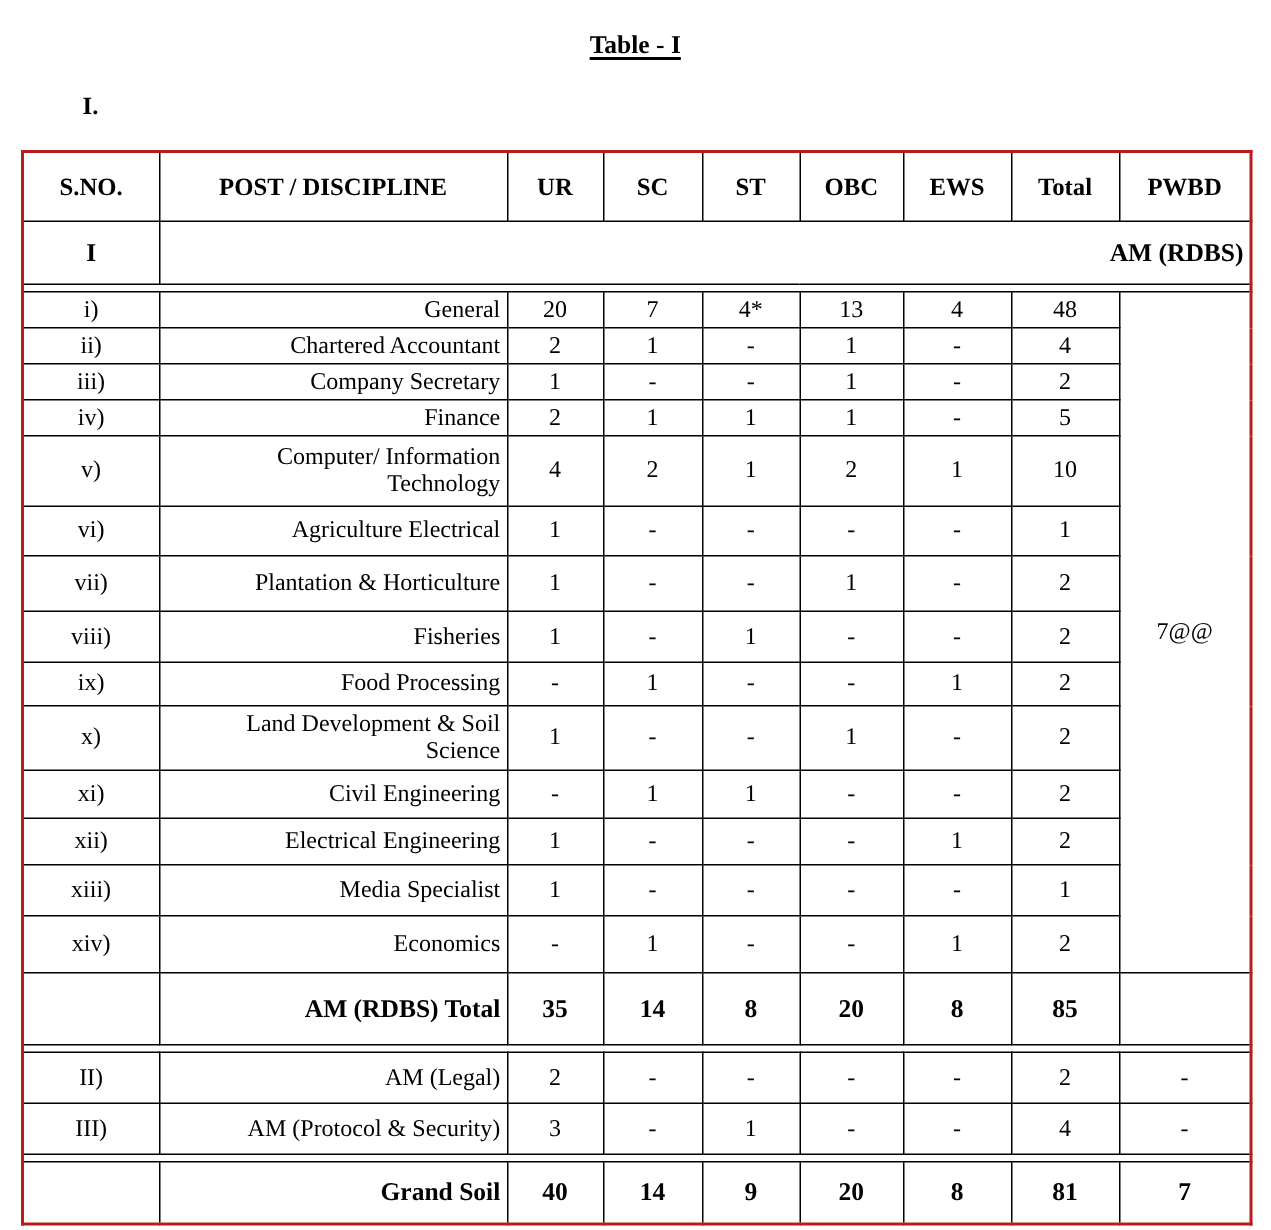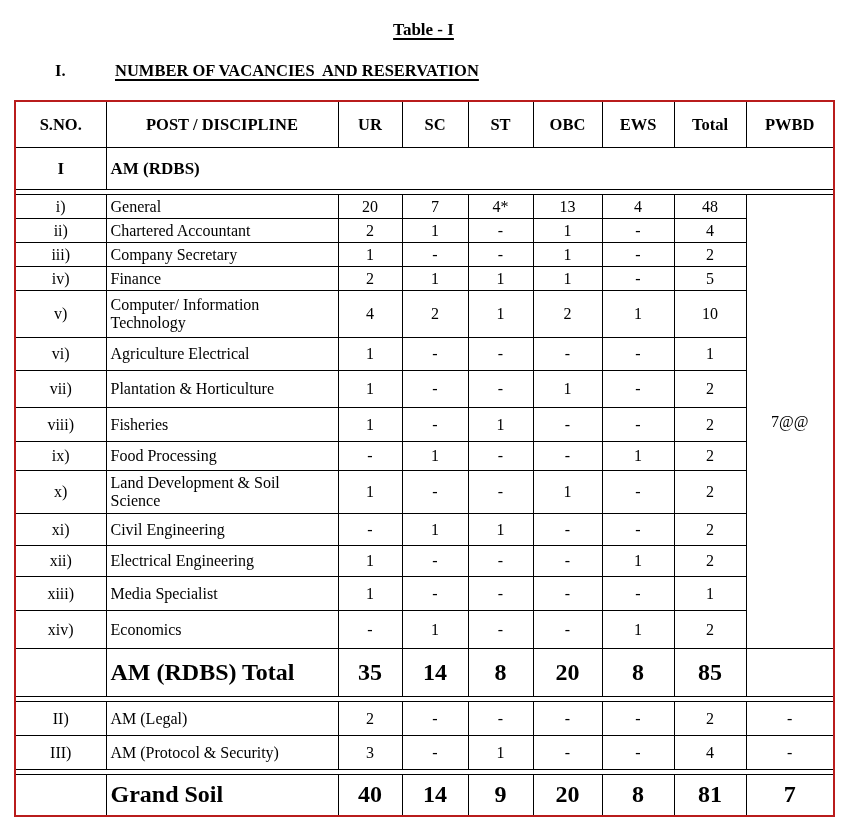--- a/index.html
+++ b/index.html
@@ -12,37 +12,36 @@
   .sec-num{font-weight:bold;font-size:16.5px;width:60px;}
   .sec-heading{font-weight:bold;font-size:16.5px;white-space:pre;
                text-decoration:underline;text-decoration-thickness:2px;text-underline-offset:3px;}
   table.vac{border-collapse:collapse;table-layout:fixed;width:819px;margin-top:19px;
             border:2px solid #b91c1c;}
   table.vac th,table.vac td{border:1.5px solid #000;padding:2px 4px;overflow:hidden;}
   table.vac th{font-size:16.5px;font-weight:bold;text-align:center;height:41px;}
   table.vac td{font-size:16px;vertical-align:middle;}
   td.sno{text-align:center;}
   td.num{text-align:center;}
-  td.post{text-align:left;padding-left:8px;}
+  td.post{text-align:right;padding-left:8px;}
   td.bold{font-weight:bold;}
   tr.group-row td{font-size:17px;font-weight:bold;}
-  tr.total-row td{font-size:24px;font-weight:bold;}
+  tr.total-row td{font-size:17px;font-weight:bold;}
   tr.sep td{height:4px;padding:0;border-left:none;border-right:none;
             border-top:1.5px solid #000;border-bottom:1.5px solid #000;}
   td.pwbd-merged{text-align:center;vertical-align:middle;font-size:16px;}
   td.dash-top{vertical-align:top;text-align:center;line-height:10px;padding-top:2px;}
 </style>
 </head>
 <body>
 
 <div class="page">
   <div class="doc-title">Table - I</div>
   <div class="heading-row">
     <span class="sec-num">I.</span>
-    <span class="sec-heading">NUMBER OF VACANCIES  AND RESERVATION</span>
   </div>
 
   <table class="vac">
     <colgroup>
       <col style="width:91px">
         <col style="width:232px">
         <col style="width:64px">
       <col style="width:66px">
         <col style="width:65px">
         <col style="width:69px">

